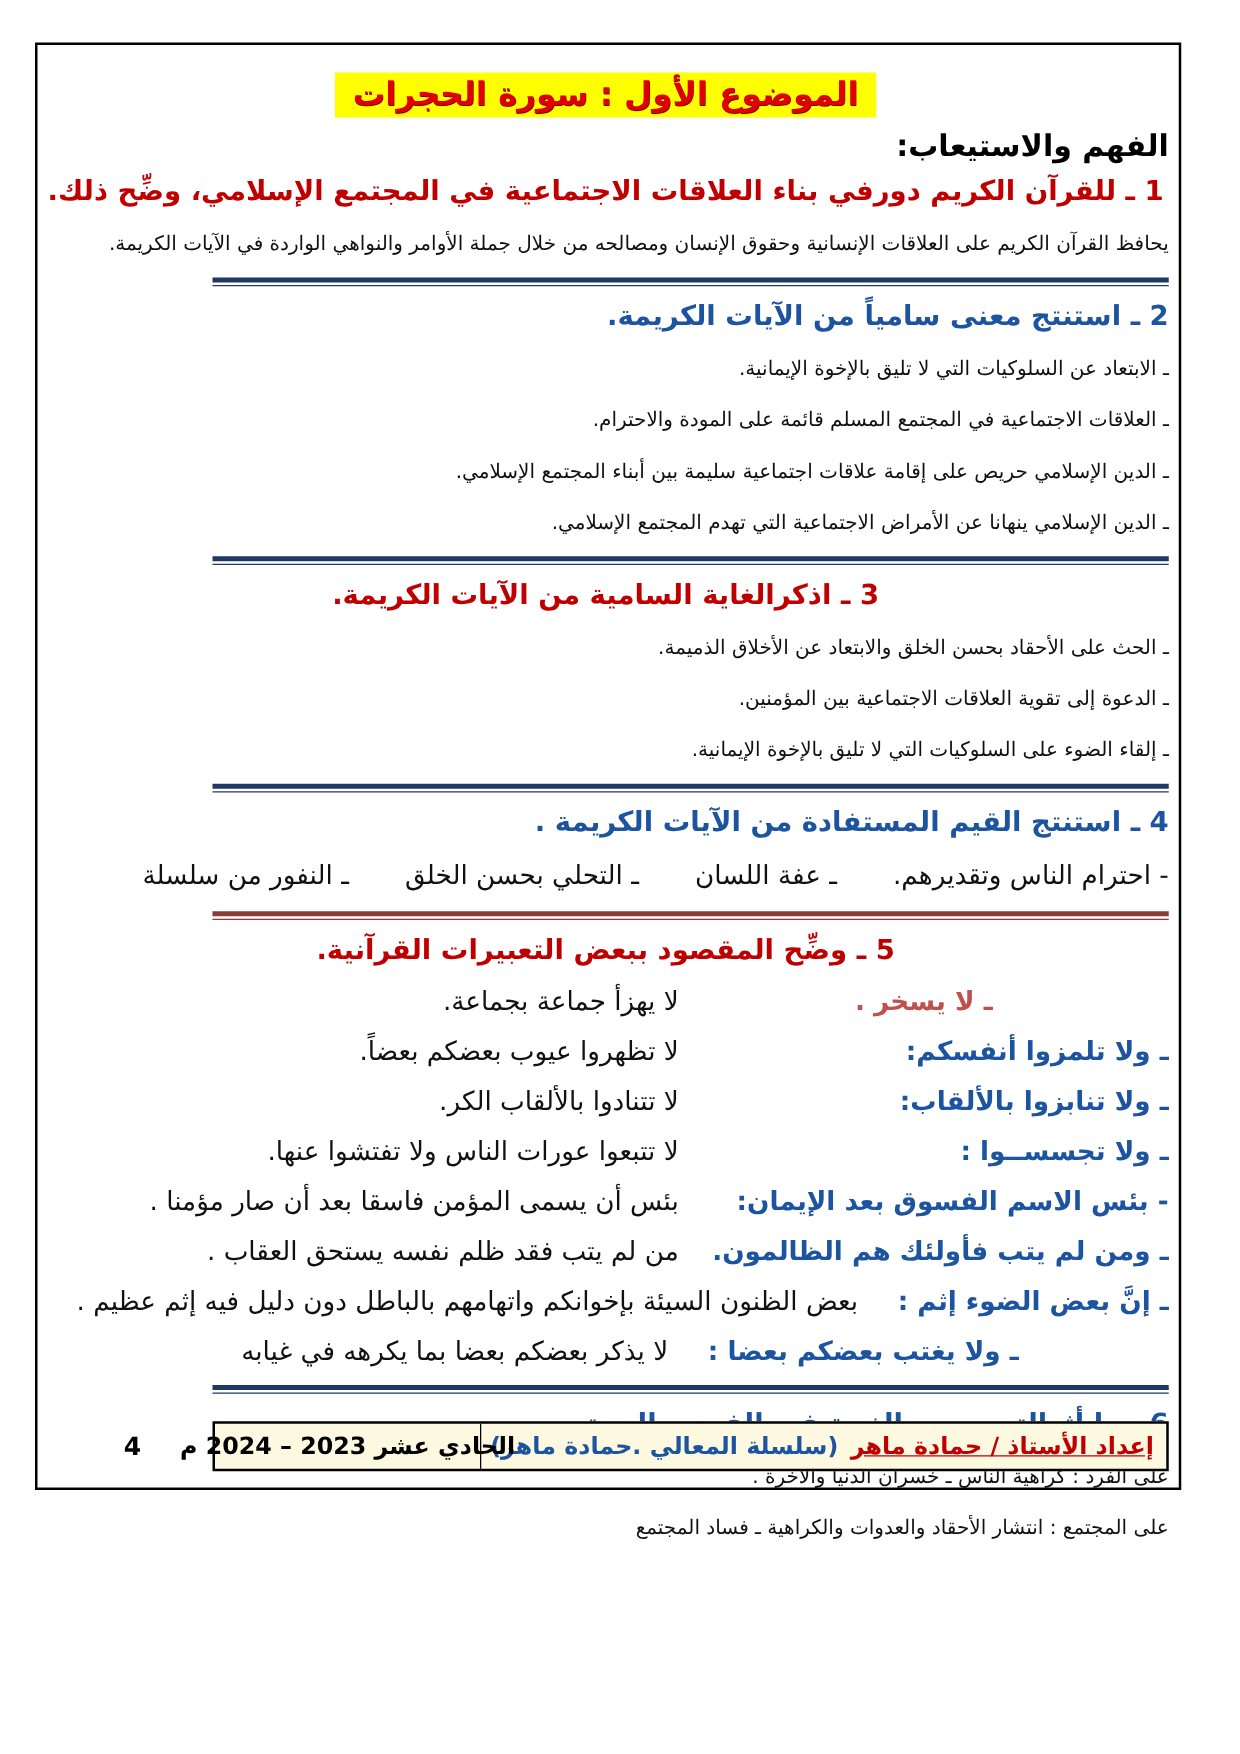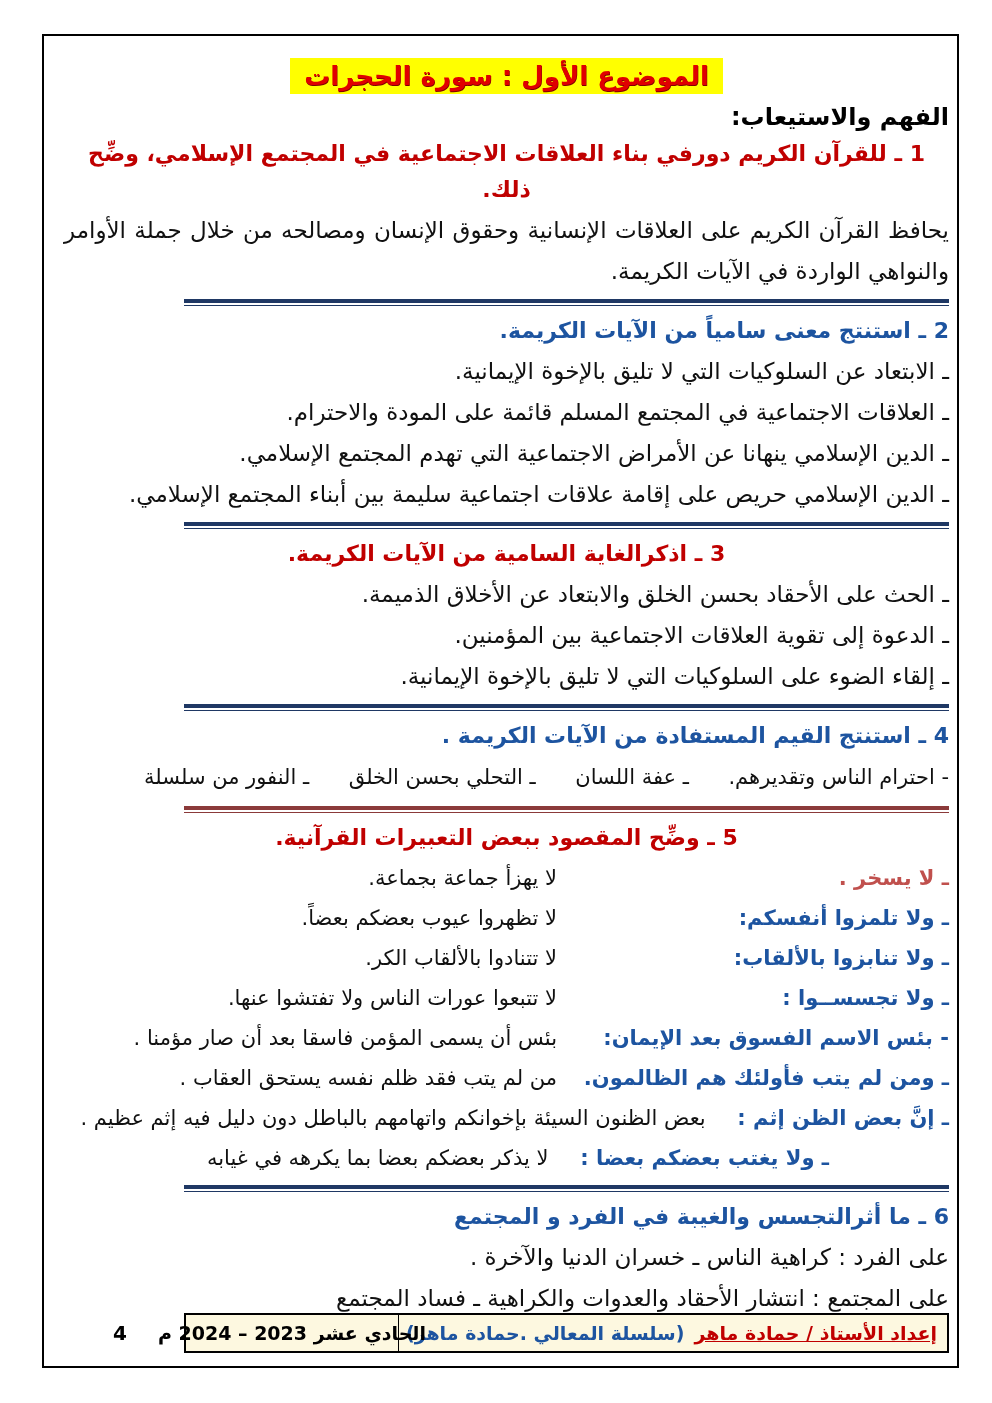--- a/index.html
+++ b/index.html
@@ -5,63 +5,63 @@
   html, body { margin: 0; padding: 0; }
   body {
     width: 992px; height: 1403px;
     background: #ffffff;
     font-family: "DejaVu Sans", sans-serif;
     position: relative;
     overflow: hidden;
   }
   .frame {
     position: absolute;
-    left: 42px; top: 34px;
-    width: 917px; height: 1334px;
+    left: 28px; top: 34px;
+    width: 917px; height: 1158px;
     border: 2px solid #000;
     box-sizing: border-box;
     direction: rtl;
-    padding: 22px 8px 10px 20px;
+    padding: 22px 8px 10px 4px;
   }
   .title-row { text-align: center; margin-bottom: 6px; }
   .title {
     display: inline-block;
     background: #ffff00;
     color: #e00000;
     font-weight: bold;
     font-size: 26px;
     padding: 3px 14px;
     text-shadow: 0.5px 0.5px 0 #7f0000;
   }
   .section-heading {
     font-size: 24px; font-weight: bold; color: #000;
     line-height: 34px; margin-top: 4px;
   }
   .q-heading { font-size: 22px; font-weight: bold; line-height: 36px; margin: 2px 0; }
   .red  { color: #c00000; text-align: center; }
   .blue { color: #1d54a0; }
-  .answer { font-size: 23px; line-height: 41px; color: #111111; }
+  .answer { font-size: 16px; line-height: 41px; color: #111111; }
   .justify { text-align: justify; }
   .divider {
     width: 765px; height: 7px;
     border-top: 4px solid #1f3864;
     border-bottom: 1.5px solid #1f3864;
     margin: 7px 0;
     box-sizing: border-box;
   }
   .divider.maroon { border-color: #8b3a3a; }
   .values-row {
     display: flex; justify-content: space-between;
     font-size: 21px; line-height: 43px; color: #111111;
     padding-left: 80px;
   }
   .pair { display: flex; font-size: 21px; line-height: 40px; }
   .pair .term { flex: 0 0 392px; width: 392px; font-weight: bold; }
   .pair .def  { flex: 1; color: #111111; }
-  .term-red { color: #c0504d; }
+  .term-red { color: #c0504d; text-align: center; }
   .pair-inline { display: block; font-size: 21px; line-height: 40px; color: #111111; }
   .pair-inline .term-inline { font-weight: bold; margin-left: 25px; }
   .pair-inline.indent { margin-right: 120px; }
   .footer-row {
     position: absolute; bottom: 13px; right: 8px; left: 12px;
     display: flex; align-items: center;
   }
   .footer-box {
     width: 765px; height: 40px;
     border: 2px solid #000;
@@ -98,22 +98,22 @@
   <div class="section-heading">الفهم والاستيعاب:</div>
 
   <div class="q-heading red">1 ـ للقرآن الكريم دورفي بناء العلاقات الاجتماعية في المجتمع الإسلامي، وضِّح ذلك.</div>
   <div class="answer justify">يحافظ القرآن الكريم على العلاقات الإنسانية وحقوق الإنسان ومصالحه من خلال جملة الأوامر والنواهي الواردة في الآيات الكريمة.</div>
 
   <div class="divider"></div>
 
   <div class="q-heading blue">2 ـ استنتج معنى سامياً من الآيات الكريمة.</div>
   <div class="answer">ـ الابتعاد عن السلوكيات التي لا تليق بالإخوة الإيمانية.</div>
   <div class="answer">ـ العلاقات الاجتماعية في المجتمع المسلم قائمة على المودة والاحترام.</div>
+  <div class="answer">ـ الدين الإسلامي حريص على إقامة علاقات اجتماعية سليمة بين أبناء المجتمع الإسلامي.</div>
   <div class="answer">ـ الدين الإسلامي ينهانا عن الأمراض الاجتماعية التي تهدم المجتمع الإسلامي.</div>
-  <div class="answer">ـ الدين الإسلامي حريص على إقامة علاقات اجتماعية سليمة بين أبناء المجتمع الإسلامي.</div>
 
   <div class="divider"></div>
 
   <div class="q-heading red">3 ـ اذكرالغاية السامية من الآيات الكريمة.</div>
   <div class="answer">ـ الحث على الأحقاد بحسن الخلق والابتعاد عن الأخلاق الذميمة.</div>
   <div class="answer">ـ الدعوة إلى تقوية العلاقات الاجتماعية بين المؤمنين.</div>
   <div class="answer">ـ إلقاء الضوء على السلوكيات التي لا تليق بالإخوة الإيمانية.</div>
 
   <div class="divider"></div>
 
@@ -147,21 +147,21 @@
   </div>
   <div class="pair">
     <span class="term blue">- بئس الاسم الفسوق بعد الإيمان:</span>
     <span class="def">بئس أن يسمى المؤمن فاسقا بعد أن صار مؤمنا .</span>
   </div>
   <div class="pair">
     <span class="term blue">ـ ومن لم يتب فأولئك هم الظالمون.</span>
     <span class="def">من لم يتب فقد ظلم نفسه يستحق العقاب .</span>
   </div>
   <div class="pair-inline">
-    <span class="term-inline blue">ـ إنَّ بعض الظن إثم :</span>
+    <span class="term-inline blue">ـ إنَّ بعض الضوء إثم :</span>
     <span class="def-inline">بعض الظنون السيئة بإخوانكم واتهامهم بالباطل دون دليل فيه إثم عظيم .</span>
   </div>
   <div class="pair-inline indent">
     <span class="term-inline blue">ـ ولا يغتب بعضكم بعضا :</span>
     <span class="def-inline">لا يذكر بعضكم بعضا بما يكرهه في غيابه</span>
   </div>
 
   <div class="divider"></div>
 
   <div class="q-heading blue">6 ـ ما أثرالتجسس والغيبة في الفرد و المجتمع</div>

